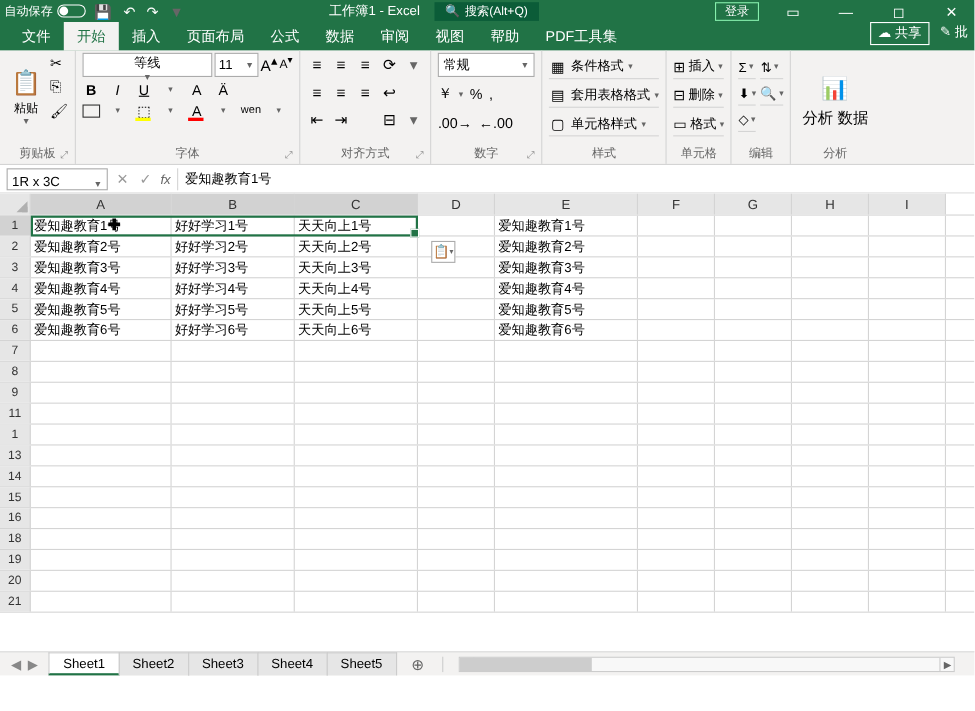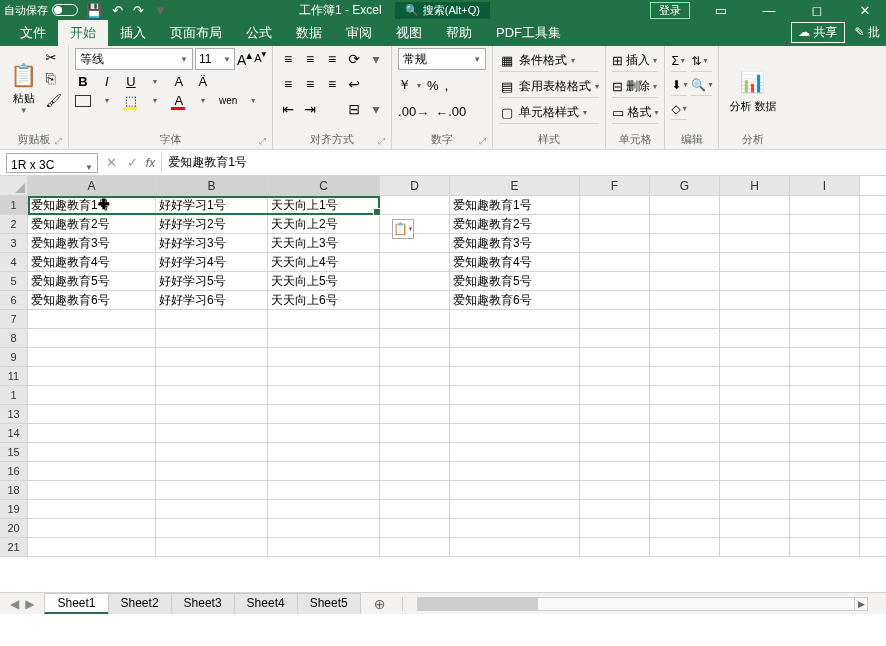--- a/index.html
+++ b/index.html
@@ -12,21 +12,21 @@
 .titlebar .toggle::after { content: ""; position: absolute; width: 8px; height: 8px; background: #fff; border-radius: 50%; top: 1px; left: 1px; }
 .titlebar .qat { display: flex; gap: 10px; margin-left: 8px; align-items: center; }
 .titlebar .qat span { font-size: 13px; }
 .titlebar .center { flex: 1; text-align: center; font-size: 12px; }
 .titlebar .search { background: #0b5c38; padding: 1px 10px; font-size: 11px; display: inline-flex; align-items: center; gap: 4px; }
 .titlebar .right { display: flex; gap: 14px; align-items: center; }
 .titlebar .login { border: 1px solid #86efac; padding: 0 8px; font-size: 11px; margin-left: 28px; }
 .titlebar .winbtn { width: 34px; text-align: center; font-size: 13px; }
 
 
-.tabs { height: 26px; background: #217346; display: flex; align-items: center; padding-left: 8px; color: #fff; }
+.tabs { height: 26px; background: #217346; display: flex; align-items: flex-start; padding-left: 8px; color: #fff; }
 .tabs .tab { padding: 4px 12px; font-size: 13px; cursor: pointer; }
 .tabs .tab.active { background: #f3f2f1; color: #217346; }
 .tabs .spacer { flex: 1; }
 .tabs .share { color: #fff; border: 1px solid #fff; padding: 1px 6px; margin-bottom: 2px; font-size: 12px; }
 .tabs .comment { color: #fff; padding: 1px 6px; margin-bottom: 2px; font-size: 12px; margin-left: 4px; }
 
 
 .ribbon { height: 104px; background: #f3f2f1; border-bottom: 1px solid #d4d4d4; display: flex; }
 .group { border-right: 1px solid #d4d4d4; padding: 2px 6px 0 6px; display: flex; flex-direction: column; justify-content: space-between; }
 .group .body { flex: 1; display: flex; gap: 4px; }
@@ -36,21 +36,21 @@
 
 .clip-left { display: flex; flex-direction: column; align-items: center; justify-content: center; padding: 2px 4px; }
 .clip-left .big-icon { font-size: 22px; }
 .clip-left .caption { font-size: 11px; margin-top: 2px; }
 .clip-right { display: flex; flex-direction: column; gap: 6px; padding-top: 2px; }
 .clip-right span { font-size: 13px; }
 
 
 .font-body { display: flex; flex-direction: column; gap: 3px; }
 .font-row1 { display: flex; gap: 2px; }
-.font-name { width: 118px; height: 22px; border: 1px solid #ababab; background: #fff; font-size: 12px; padding: 0 4px; display: flex; align-items: center; justify-content: space-between; }
+.font-name { width: 118px; height: 22px; border: 1px solid #ababab; background: #fff; font-size: 12px; padding: 0 4px; display: flex; align-items: center; justify-content: space-between; flex-direction: column; }
 .font-size { width: 40px; height: 22px; border: 1px solid #ababab; background: #fff; font-size: 12px; padding: 0 3px; display: flex; align-items: center; justify-content: space-between; }
 .font-row2, .font-row3 { display: flex; gap: 8px; align-items: center; font-size: 13px; }
 .font-row2 span, .font-row3 span { min-width: 16px; text-align: center; }
 .font-row2 .bold { font-weight: bold; }
 .font-row2 .italic { font-style: italic; }
 .font-row2 .underline { text-decoration: underline; }
 .font-row3 .border-icon { border: 1px solid #333; width: 12px; height: 12px; display: inline-block; }
 .font-row3 .fill { position: relative; }
 .font-row3 .fill::after { content: ""; display: block; width: 14px; height: 3px; background: #ffff00; position: absolute; bottom: -2px; left: 0; }
 .font-row3 .color { position: relative; color: #000; }
@@ -80,21 +80,21 @@
 .cells-body .icon { font-size: 13px; }
 
 
 .edit-body { display: flex; gap: 6px; }
 .edit-col { display: flex; flex-direction: column; gap: 2px; padding-top: 2px; }
 .edit-col .row { display: flex; gap: 2px; align-items: center; font-size: 12px; height: 22px; }
 
 
 .analysis-body { display: flex; flex-direction: column; align-items: center; justify-content: center; padding: 6px 4px 0; }
 .analysis-body .icon { font-size: 20px; }
-.analysis-body .txt { font-size: 11px; margin-top: 2px; line-height: 1.2; }
+.analysis-body .txt { font-size: 14px; margin-top: 2px; line-height: 1.2; }
 
 
 .formulabar { height: 26px; border-bottom: 1px solid #d4d4d4; display: flex; align-items: center; background: #fff; }
 .namebox { width: 92px; height: 20px; border: 1px solid #ababab; margin-left: 6px; padding: 0 4px; font-size: 12px; display: flex; align-items: flex-end; justify-content: space-between; }
 .fb-btns { display: flex; gap: 10px; margin: 0 8px; color: #999; font-size: 13px; }
 .fx { font-style: italic; font-size: 12px; color: #666; margin-right: 6px; }
 .fb-input { flex: 1; height: 20px; border-left: 1px solid #d4d4d4; padding-left: 6px; font-size: 12px; display: flex; align-items: center; }
 
 
 .grid-area { position: relative; height: 416px; background: #fff; overflow: hidden; }

